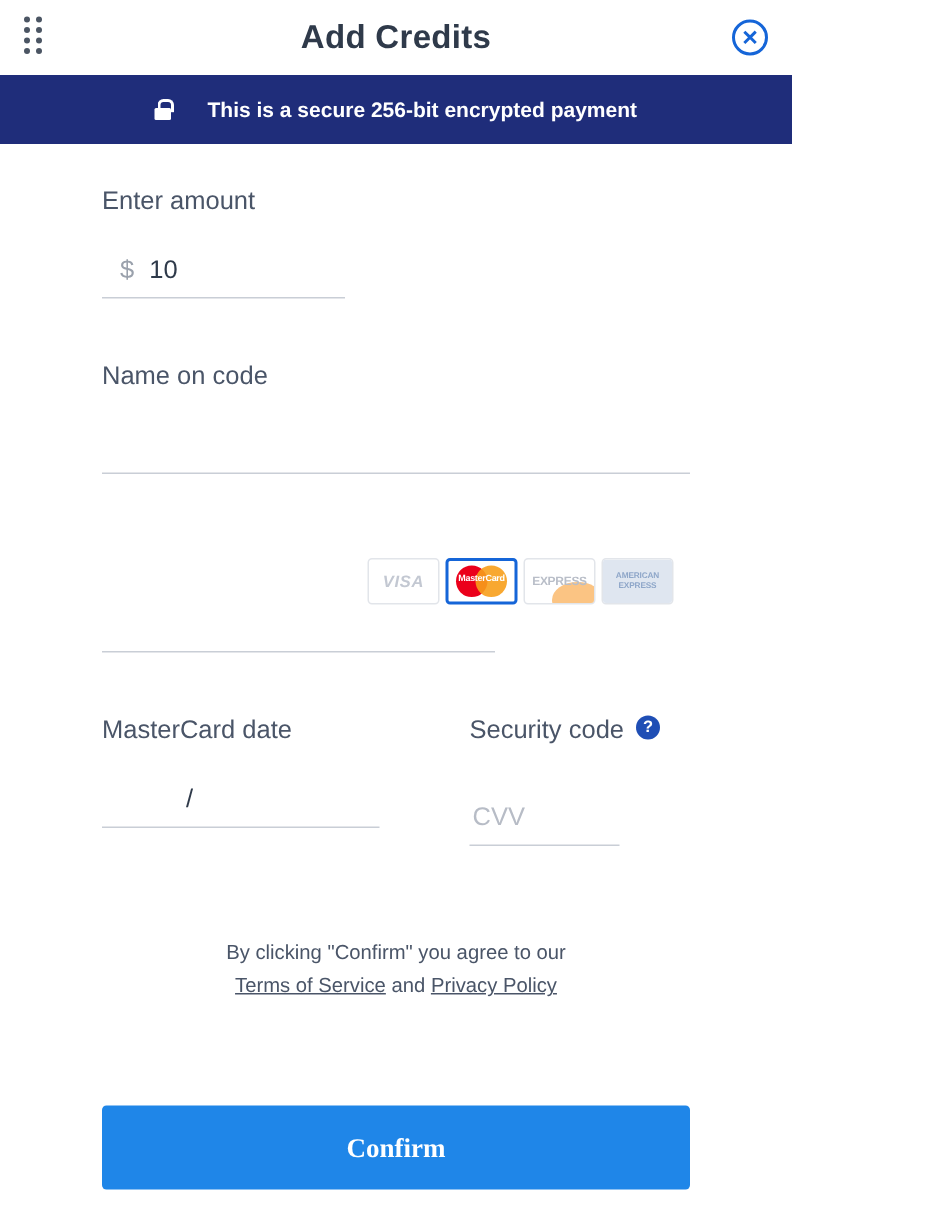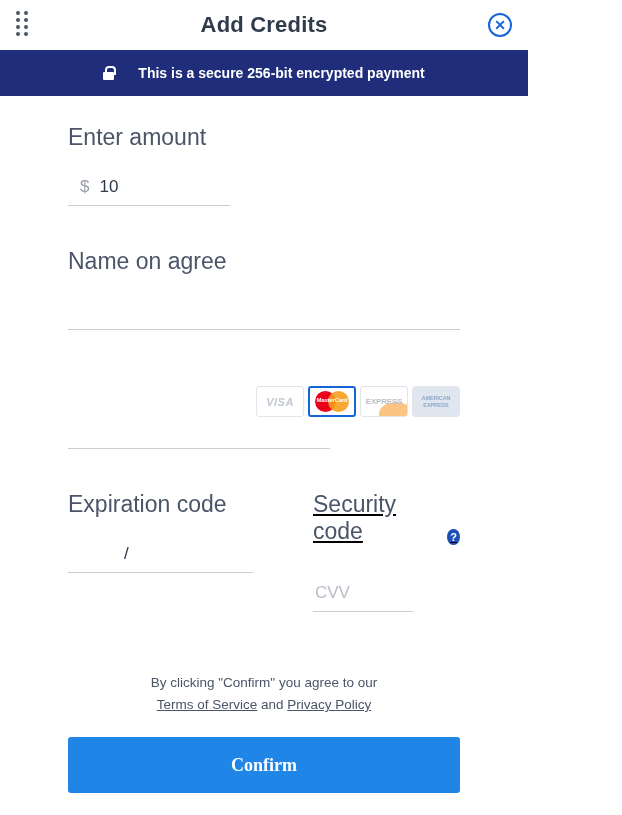--- a/index.html
+++ b/index.html
@@ -118,21 +118,21 @@
   }
 
   
   .body {
     flex: 1 1 auto;
     padding: 28px 68px 0 68px;
     position: relative;
   }
 
   .field-label {
-    font-size: 23px;
+    font-size: 17px;
     color: #4a5568;
     margin-bottom: 22px;
   }
   .section {
     margin-bottom: 0;
   }
 
   .input-line {
     border: none;
     border-bottom: 1px solid #c9ced6;
@@ -169,21 +169,21 @@
     outline: none;
     width: 120px;
   }
 
   .name-input { margin-bottom: 42px; }
 
   
   .card-number-block { position: relative; }
   .card-brands {
     position: absolute;
-    right: 0;
+    right: 11px;
     top: 14px;
     display: flex;
     gap: 4px;
   }
   .brand {
     width: 48px;
     height: 31px;
     border: 1px solid #e2e5ea;
     border-radius: 3px;
     background: #ffffff;
@@ -278,24 +278,23 @@
   .col-exp { width: 185px; }
   .col-cvv { width: 185px; }
   .exp-input {
     text-align: left;
     padding-left: 56px;
     width: 185px;
   }
   .cvv-input { width: 100px; margin-top: 12px; }
   .label-row {
     display: flex;
-    align-items: flex-end;
-    gap: 24px;
+    align-items: flex-start;
+    gap: 8px;
     margin-bottom: 22px;
-    text-decoration: underline;
   }
   .help-icon {
     width: 16px;
     height: 16px;
     border-radius: 50%;
     background: #1f4eb5;
     color: #ffffff;
     font-size: 11px;
     font-weight: bold;
     display: flex;
@@ -361,21 +360,21 @@
 
     <div class="section">
       <div class="field-label">Enter amount</div>
       <div class="amount-row">
         <span class="currency">$</span>
         <input class="amount-input" type="text" value="10" style="">
       </div>
     </div>
 
     <div class="section">
-      <div class="field-label">Name on agree</div>
+      <div class="field-label">Name on code</div>
       <input class="input-line name-input" type="text" value="" style="">
     </div>
 
     <div class="section card-number-block">
       <div class="card-brands">
         <div class="brand">
           <span class="brand-visa">VISA</span>
         </div>
         <div class="brand selected">
           <span class="mc-wrap">
@@ -392,21 +391,21 @@
         </div>
         <div class="brand">
           <span class="brand-amex">AMERICAN EXPRESS</span>
         </div>
       </div>
       <input class="input-line card-number-input" type="text" value="" style="">
     </div>
 
     <div class="two-col">
       <div class="col-exp">
-        <div class="field-label">Expiration code</div>
+        <div class="field-label">MasterCard date</div>
         <input class="input-line exp-input" type="text" value="/" style="">
       </div>
       <div class="col-cvv">
         <div class="label-row">
           <span class="field-label" style="margin-bottom:0">Security code</span>
           <span class="help-icon">?</span>
         </div>
         <input class="input-line cvv-input" type="text" placeholder="CVV" style="">
       </div>
     </div>

